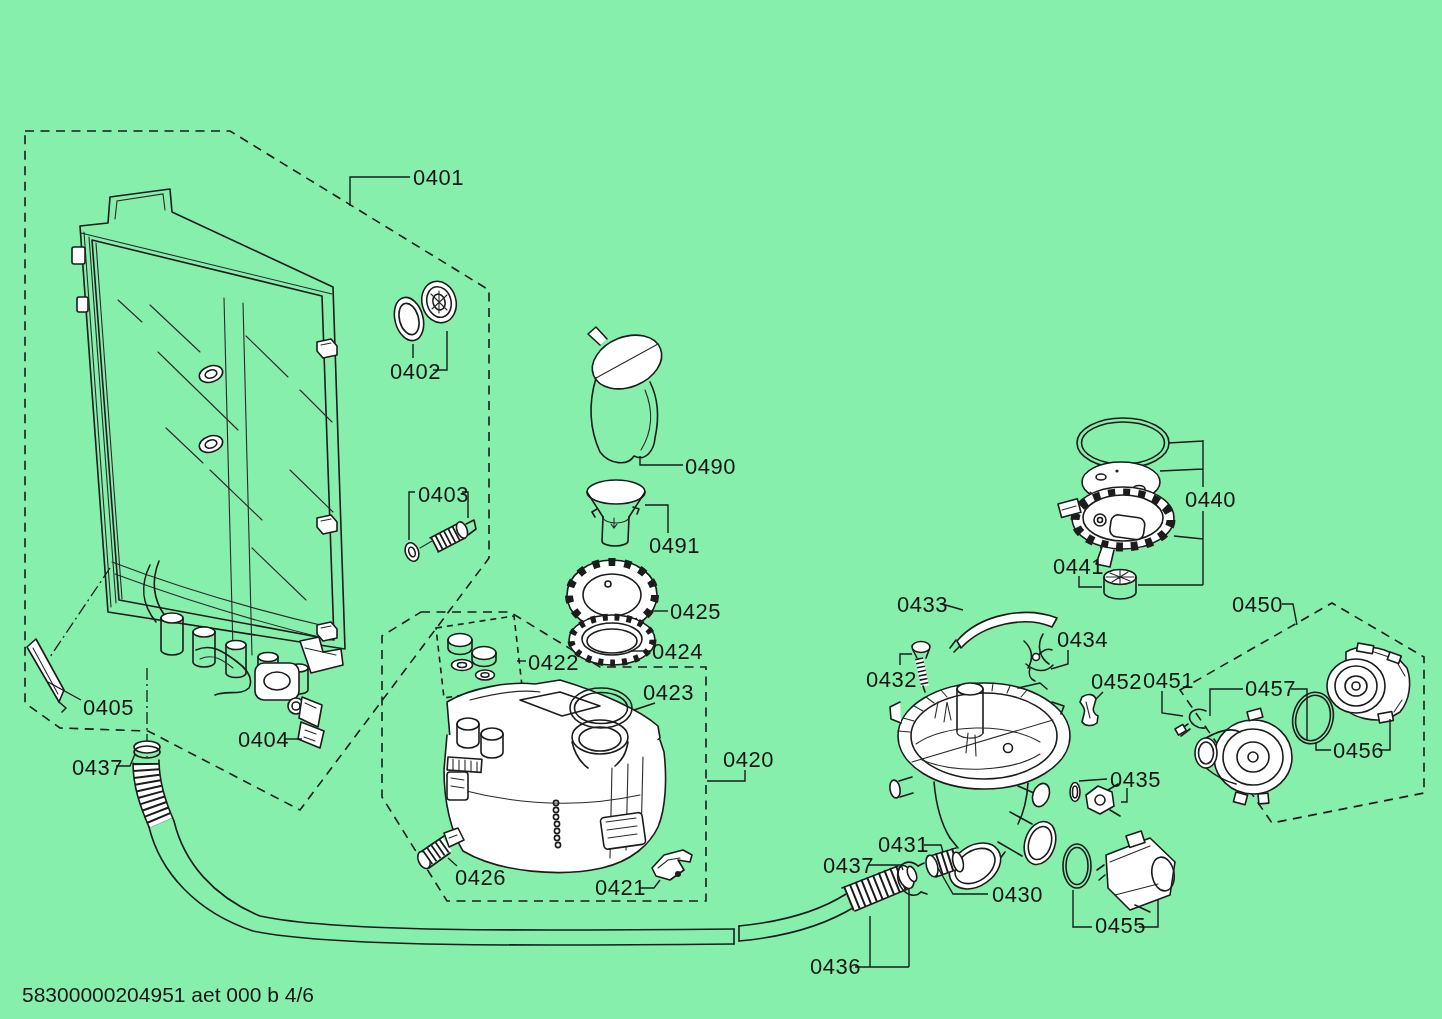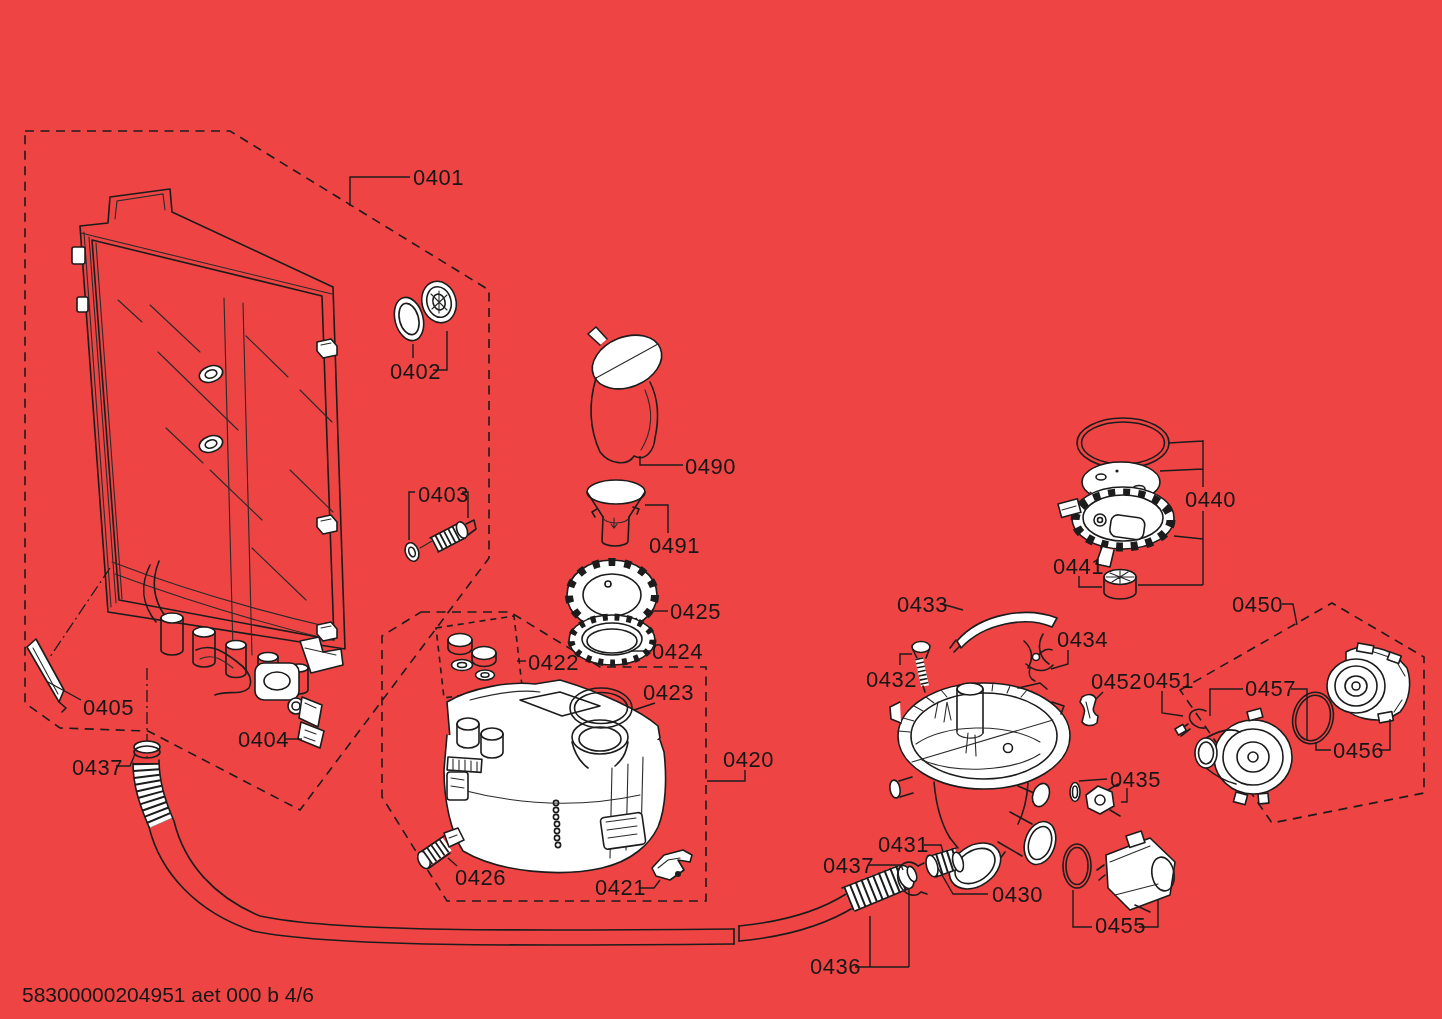--- a/index.html
+++ b/index.html
@@ -1,16 +1,16 @@
 <!DOCTYPE html>
 <html><head>
 <meta charset="utf-8">
 <style>
   html,body{margin:0;padding:0;background:#fff;}
-  .page{position:relative;width:1442px;height:1019px;background:#ef4444;overflow:hidden;
+  .page{position:relative;width:1442px;height:1019px;background:#86efac;overflow:hidden;
         font-family:"Liberation Sans",sans-serif;}
   svg{display:block}
   .s{fill:none;stroke:#1c1c1c;stroke-width:1.6;stroke-linecap:round;stroke-linejoin:round}
   .sw{fill:#fff;stroke:#1c1c1c;stroke-width:1.6;stroke-linecap:round;stroke-linejoin:round}
   .thin{fill:none;stroke:#2a2a2a;stroke-width:1.1;stroke-linecap:round}
   .lead{fill:none;stroke:#1c1c1c;stroke-width:1.4}
   .dash{fill:none;stroke:#1c1c1c;stroke-width:1.6;stroke-dasharray:9 6.5}
   .dashdot{fill:none;stroke:#1c1c1c;stroke-width:1.3;stroke-dasharray:12 4 2 4}
   .ribw{fill:none;stroke:#fff;stroke-linecap:butt}
   .ribb{fill:none;stroke:#1c1c1c;stroke-linecap:butt}

